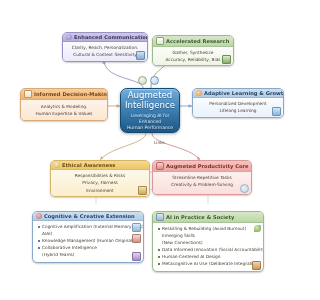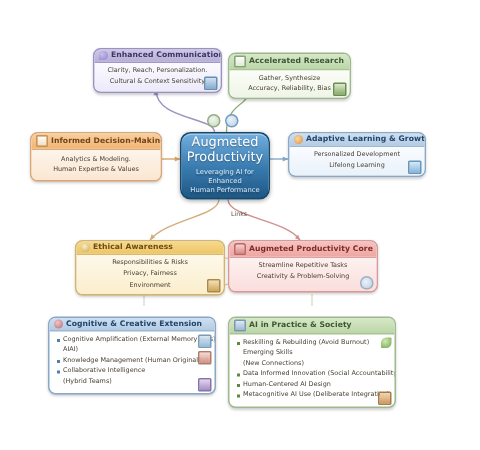--- a/index.html
+++ b/index.html
@@ -189,21 +189,21 @@
       <span>Informed Decision-Making</span>
     </div>
     <div class="body" style="padding-top:3px;padding-bottom:3px;">
       <span class="ln">Analytics &amp; Modeling.</span>
       <span class="ln">Human Expertise &amp; Values</span>
     </div>
   </div>
 
   <div id="central" style="left:120px;top:88px;width:60px;height:45px;">
     <div class="t1">Augmeted</div>
-    <div class="t1">Productivity</div>
+    <div class="t1">Intelligence</div>
     <div class="t2">Leveraging AI for Enhanced</div>
     <div class="t2" style="margin-top:0">Human Performance</div>
   </div>
 
   <div class="node p-blue" style="left:192px;top:88px;width:92px;">
     <div class="hdr">
       <span class="ico" style="background:radial-gradient(circle at 40% 40%,#ffd9a0,#d98b3e);border-radius:50%;"></span>
       <span>Adaptive Learning &amp; Growth</span>
     </div>
     <div class="body">

